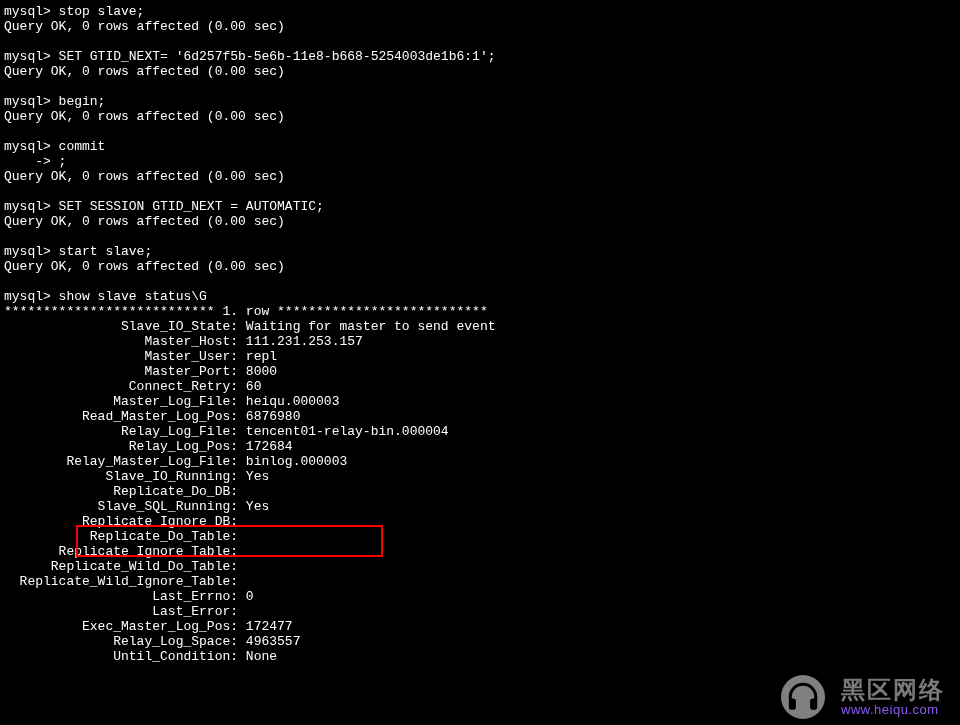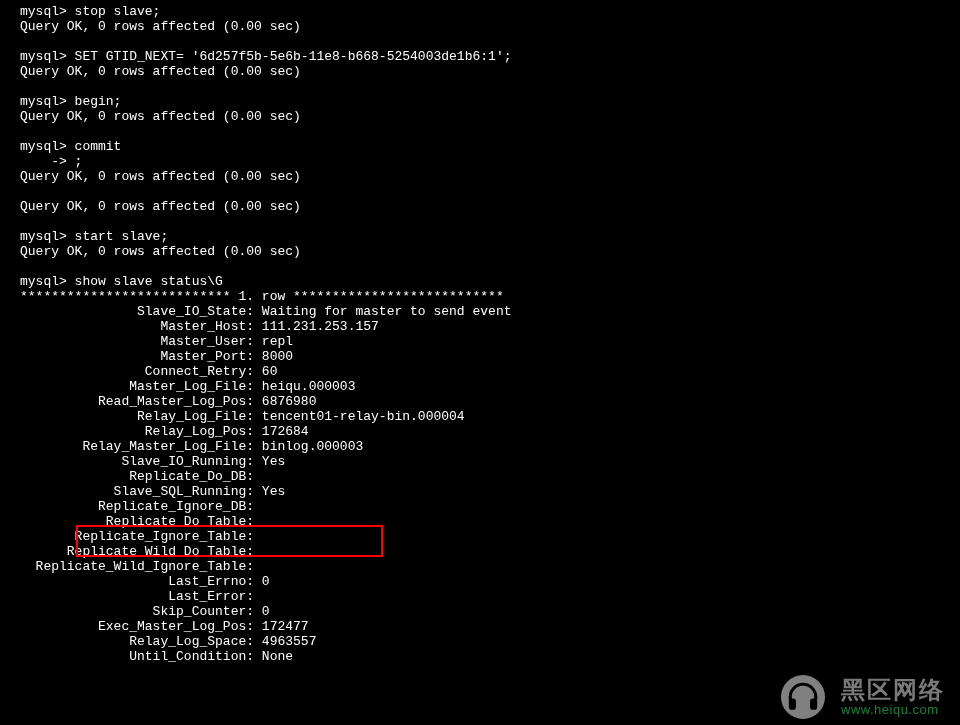--- a/index.html
+++ b/index.html
@@ -14,21 +14,20 @@
       font-size: 13px;
       line-height: 15px;
       width: 960px;
       height: 725px;
       overflow: hidden;
       position: relative;
       padding: 4px 0 0 4px;
     }
     .line {
       white-space: pre;
-      margin-left: 16px;
     }
     .highlight-box {
       position: absolute;
       border: 2px solid #ff0000;
       pointer-events: none;
     }
     .watermark {
       position: absolute;
       right: 15px;
       bottom: 6px;
@@ -57,41 +56,42 @@
     .watermark-cn {
       font-family: "Microsoft YaHei", SimHei, sans-serif;
       font-size: 24px;
       font-weight: bold;
       color: #7a7a7a;
       letter-spacing: 2px;
     }
     .watermark-url {
       font-family: Arial, sans-serif;
       font-size: 13px;
-      color: #15803d;
+      color: #8b5cf6;
       letter-spacing: 0.5px;
     }
   </style>
 </head>
 <body>
 
 <div id="terminal">
     <div class="line">mysql&gt; stop slave;</div>
     <div class="line">Query OK, 0 rows affected (0.00 sec)</div>
     <div class="line"> </div>
     <div class="line">mysql&gt; SET GTID_NEXT= '6d257f5b-5e6b-11e8-b668-5254003de1b6:1';</div>
     <div class="line">Query OK, 0 rows affected (0.00 sec)</div>
     <div class="line"> </div>
     <div class="line">mysql&gt; begin;</div>
     <div class="line">Query OK, 0 rows affected (0.00 sec)</div>
     <div class="line"> </div>
     <div class="line">mysql&gt; commit</div>
     <div class="line">    -&gt; ;</div>
     <div class="line">Query OK, 0 rows affected (0.00 sec)</div>
     <div class="line"> </div>
+    <div class="line">mysql&gt; SET SESSION GTID_NEXT = AUTOMATIC;</div>
     <div class="line">Query OK, 0 rows affected (0.00 sec)</div>
     <div class="line"> </div>
     <div class="line">mysql&gt; start slave;</div>
     <div class="line">Query OK, 0 rows affected (0.00 sec)</div>
     <div class="line"> </div>
     <div class="line">mysql&gt; show slave status\G</div>
     <div class="line">*************************** 1. row ***************************</div>
     <div class="line">               Slave_IO_State: Waiting for master to send event</div>
     <div class="line">                  Master_Host: 111.231.253.157</div>
     <div class="line">                  Master_User: repl</div>
@@ -105,21 +105,20 @@
     <div class="line">             Slave_IO_Running: Yes</div>
     <div class="line">              Replicate_Do_DB:</div>
     <div class="line">            Slave_SQL_Running: Yes</div>
     <div class="line">          Replicate_Ignore_DB:</div>
     <div class="line">           Replicate_Do_Table:</div>
     <div class="line">       Replicate_Ignore_Table:</div>
     <div class="line">      Replicate_Wild_Do_Table:</div>
     <div class="line">  Replicate_Wild_Ignore_Table:</div>
     <div class="line">                   Last_Errno: 0</div>
     <div class="line">                   Last_Error:</div>
-    <div class="line">                 Skip_Counter: 0</div>
     <div class="line">          Exec_Master_Log_Pos: 172477</div>
     <div class="line">              Relay_Log_Space: 4963557</div>
     <div class="line">              Until_Condition: None</div>
   </div>
 
 <div class="highlight-box" style="top: 525px; left: 76px; width: 307px; height: 32px;"></div>
 
 <div class="watermark">
   <div class="watermark-icon">
     <svg viewBox="0 0 24 24" fill="none">

